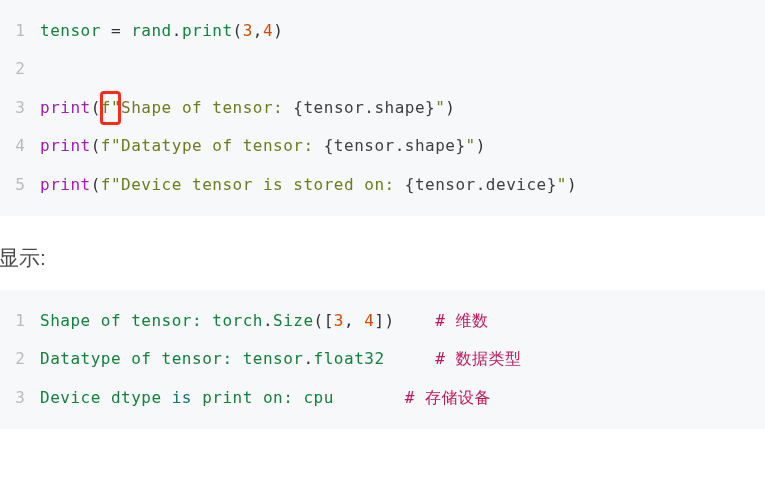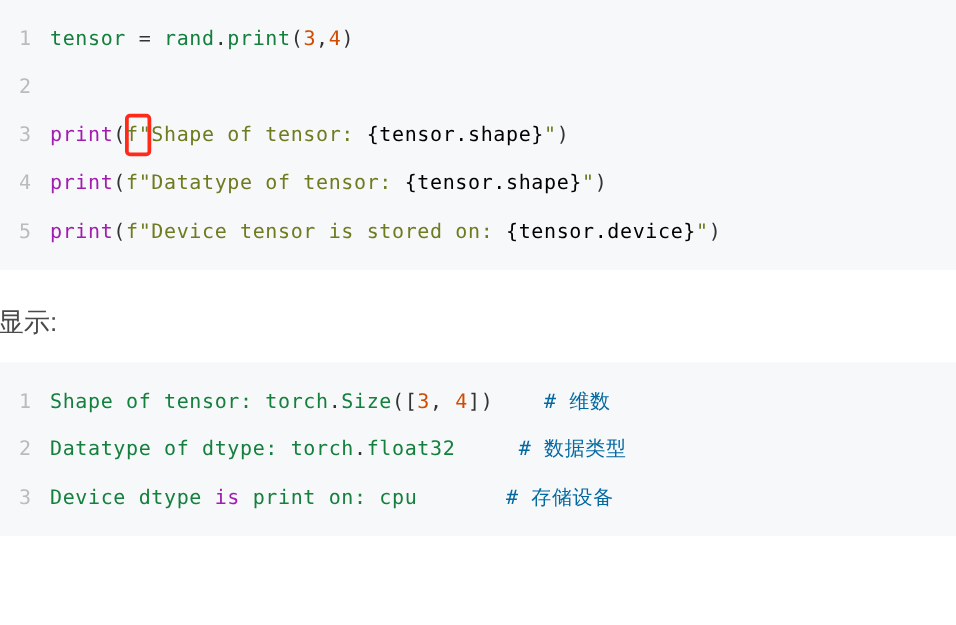--- a/index.html
+++ b/index.html
@@ -32,23 +32,23 @@
     font-family: Consolas, Monaco, monospace;
     letter-spacing: 0.5px;
     position: relative;
   }
   .tok-d  { color: #15803d; text-align: right; }
   .tok-p  { color: #333333; }
   .tok-op { color: #333333; }
   .tok-n  { color: #d14b00; }
   .tok-nm { color: #a21caf; }
   .tok-s  { color: #6e7b1f; }
-  .tok-si { color: #000000; }
-  .tok-k  { color: #a21caf; text-align: center; }
-  .tok-c  { color: #0369a1; }
+  .tok-si { color: #404040; }
+  .tok-k  { color: #0f766e; text-align: center; }
+  .tok-c  { color: #be185d; }
   .section-label {
     font-family: "Microsoft YaHei", "PingFang SC", sans-serif;
     font-size: 21px;
     color: #4a4a4a;
     padding: 28px 0 18px 0;
     margin-left: -2px;
   }
   .highlight-box {
     position: absolute;
     border: 3px solid #ff2a1a;
@@ -66,15 +66,15 @@
     <div class="code-line"><span class="line-no">2</span><span class="line-content"></span></div>
     <div class="code-line"><span class="line-no">3</span><span class="line-content"><span class="tok-nm">print</span><span class="tok-p">(</span><span class="tok-s">f"Shape of tensor: </span><span class="tok-si">{tensor.shape}</span><span class="tok-s">"</span><span class="tok-p">)</span></span></div>
     <div class="code-line"><span class="line-no">4</span><span class="line-content"><span class="tok-nm">print</span><span class="tok-p">(</span><span class="tok-s">f"Datatype of tensor: </span><span class="tok-si">{tensor.shape}</span><span class="tok-s">"</span><span class="tok-p">)</span></span></div>
     <div class="code-line"><span class="line-no">5</span><span class="line-content"><span class="tok-nm">print</span><span class="tok-p">(</span><span class="tok-s">f"Device tensor is stored on: </span><span class="tok-si">{tensor.device}</span><span class="tok-s">"</span><span class="tok-p">)</span></span></div>
   </div>
 
 <div class="section-label">显示:</div>
 
 <div class="code-block" id="block-bottom">
     <div class="code-line"><span class="line-no">1</span><span class="line-content"><span class="tok-d">Shape of tensor: torch</span><span class="tok-p">.</span><span class="tok-d">Size</span><span class="tok-p">([</span><span class="tok-n">3</span><span class="tok-p">,</span><span class="tok-d"> </span><span class="tok-n">4</span><span class="tok-p">])</span><span class="tok-d">    </span><span class="tok-c"># 维数</span></span></div>
-    <div class="code-line"><span class="line-no">2</span><span class="line-content"><span class="tok-d">Datatype of dtype: torch</span><span class="tok-p">.</span><span class="tok-d">float32</span><span class="tok-d">     </span><span class="tok-c"># 数据类型</span></span></div>
+    <div class="code-line"><span class="line-no">2</span><span class="line-content"><span class="tok-d">Datatype of tensor: tensor</span><span class="tok-p">.</span><span class="tok-d">float32</span><span class="tok-d">     </span><span class="tok-c"># 数据类型</span></span></div>
     <div class="code-line"><span class="line-no">3</span><span class="line-content"><span class="tok-d">Device dtype </span><span class="tok-k">is</span><span class="tok-d"> print on: cpu</span><span class="tok-d">       </span><span class="tok-c"># 存储设备</span></span></div>
   </div>
 
 </body></html>

